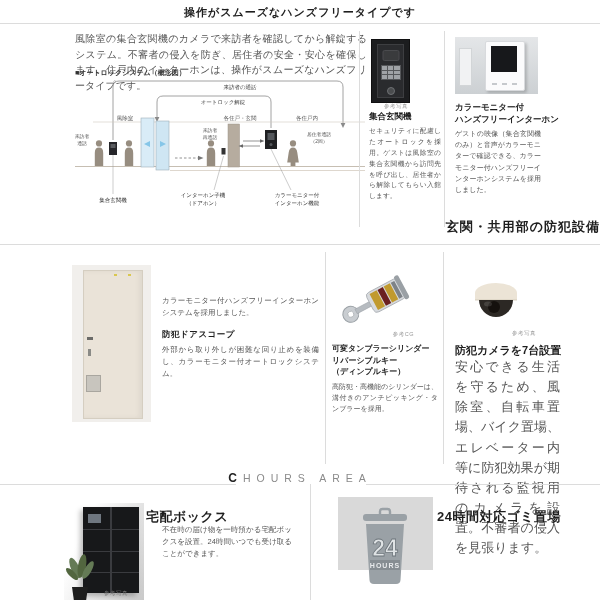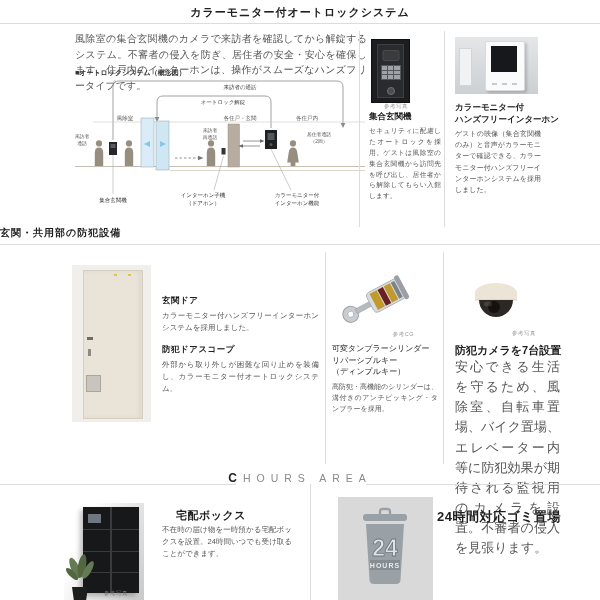--- a/index.html
+++ b/index.html
@@ -27,71 +27,71 @@
   .body-a{left:369px;top:126px;width:72px;font-size:6.8px;line-height:1.6;text-align:justify;}
 
   .photo-b{left:455px;top:37px;width:83px;height:57px;background:linear-gradient(180deg,#e4e6e8,#ccd0d3);overflow:hidden;}
   .pb-side{position:absolute;left:4px;top:11px;width:11px;height:36px;background:#f1f2f3;border:1px solid #d2d5d7;}
   .pb-mon{position:absolute;left:30px;top:4px;width:38px;height:48px;background:#fbfbfc;border:1px solid #d8dadd;border-radius:2px;box-shadow:2px 2px 3px rgba(0,0,0,.18);}
   .pb-scr{position:absolute;left:5px;top:4px;width:26px;height:26px;background:#17181b;}
   .pb-btn{position:absolute;bottom:5px;width:5px;height:2px;background:#c6c9cd;}
   .title-b{left:455px;top:102px;font-size:8.5px;font-weight:bold;color:#1e1e1e;line-height:1.4;}
   .body-b{left:455px;top:128px;width:86px;font-size:7px;line-height:1.6;text-align:justify;}
 
-  .sec2-title{top:226px;left:0;right:0;text-align:left;font-size:10px;font-weight:bold;color:#1e1e1e;letter-spacing:1px;}
+  .sec2-title{top:218px;left:0;right:0;text-align:right;font-size:13px;font-weight:bold;color:#1e1e1e;letter-spacing:1px;}
 
   .photo-door{left:72px;top:265px;width:79px;height:157px;background:#f1efec;}
   .door{position:absolute;left:11px;top:5px;width:58px;height:147px;background:#eae3d8;border:1px solid #d5cec1;box-shadow:inset -3px 0 5px rgba(0,0,0,.05);}
   .door-knob1{position:absolute;left:3px;top:66px;width:6px;height:3px;background:#6b6b68;}
   .door-knob2{position:absolute;left:4px;top:78px;width:3px;height:7px;background:#8a8a86;}
   .door-box{position:absolute;left:2px;top:104px;width:13px;height:15px;background:#c8c5be;border:1px solid #a9a69f;}
   .door-h1,.door-h2{position:absolute;top:3px;width:3px;height:2px;background:#d9c74f;}
   .door-h1{left:30px;}.door-h2{left:44px;}
   .door-feats{left:162px;top:295px;width:157px;}
   .feat{margin-bottom:11px;}
   .feat h4{margin:0 0 3px 0;font-size:8.5px;font-weight:bold;color:#1e1e1e;letter-spacing:.5px;}
   .feat p{margin:0;font-size:7.5px;line-height:1.55;color:#555;text-align:justify;}
 
   #keycg{left:336px;top:272px;}
   .cap-key{left:336px;top:331px;width:78px;}
-  .title-key{left:332px;top:343px;font-size:8px;font-weight:normal;color:#1e1e1e;line-height:1.45;}
+  .title-key{left:332px;top:343px;font-size:8px;font-weight:bold;color:#1e1e1e;line-height:1.45;}
   .body-key{left:332px;top:382px;width:106px;font-size:7px;line-height:1.55;text-align:justify;}
 
   #domecam{left:468px;top:280px;}
   .cap-cam{left:482px;top:330px;width:54px;}
   .title-cam{left:455px;top:343px;font-size:11px;font-weight:bold;color:#1e1e1e;}
   .body-cam{left:455px;top:357px;width:105px;font-size:13px;line-height:1.55;text-align:justify;}
 
   .ca-band{top:471px;left:0;right:0;text-align:center;font-size:10.5px;letter-spacing:6px;color:#8a8a8a;}
   .ca-first{font-weight:bold;color:#222;font-size:12px;}
 
   .photo-box{left:64px;top:503px;width:80px;height:97px;background:linear-gradient(115deg,#ffffff 25%,#c9c9c9);overflow:hidden;}
   .locker{position:absolute;right:5px;top:4px;width:56px;height:86px;background:#17181a;
           background-image:linear-gradient(90deg,transparent 49%,#3a3b3f 49%,#3a3b3f 51%,transparent 51%),
                            linear-gradient(0deg,transparent 0 23%,#3a3b3f 23% 24%,transparent 24% 48%,#3a3b3f 48% 49%,transparent 49% 73%,#3a3b3f 73% 74%,transparent 74%);
           box-shadow:-3px 3px 5px rgba(0,0,0,.25);}
   .locker-disp{position:absolute;left:5px;top:7px;width:13px;height:9px;background:#6f7780;}
   #plant{position:absolute;left:-2px;bottom:-2px;}
   .cap-box{left:104px;top:590px;}
-  .title-box{left:176px;top:508px;font-size:11px;font-weight:bold;color:#1e1e1e;letter-spacing:.5px;}
+  .title-box{left:146px;top:508px;font-size:13px;font-weight:bold;color:#1e1e1e;letter-spacing:.5px;}
   .body-box{left:162px;top:524px;width:130px;font-size:7.5px;line-height:1.6;text-align:justify;}
 
-  .gomi-square{left:338px;top:497px;width:95px;height:103px;background:#d9d9d9;}
+  .gomi-square{left:338px;top:497px;width:95px;height:73px;background:#d9d9d9;}
   #trash{position:absolute;left:17px;top:10px;}
   .title-gomi{left:437px;top:508px;font-size:13px;font-weight:bold;color:#1e1e1e;letter-spacing:.5px;}
   .body-gomi{left:437px;top:524px;width:108px;font-size:7.5px;line-height:1.6;text-align:justify;}
 
   svg text{font-family:"Liberation Sans","DejaVu Sans",sans-serif;}
 </style>
 </head>
 <body>
 
 <div id="canvas">
 
-  <div class="abs main-title">カラーモニター付オートロックシステム</div>
+  <div class="abs main-title">操作がスムーズなハンズフリータイプです</div>
   <div class="hr" style="top:23px;left:0;right:0;"></div>
 
   <div class="abs intro">風除室の集合玄関機のカメラで来訪者を確認してから解錠するシステム。不審者の侵入を防ぎ、居住者の安全・安心を確保します。住戸内のインターホンは、操作がスムーズなハンズフリータイプです。</div>
   <div class="abs diag-caption">■オートロックシステム（概念図）</div>
 
   <svg id="diagram" class="abs" width="290" height="130" viewBox="0 0 290 130">
     <defs>
       <g id="p-man" fill="#978d80">
         <circle cx="6" cy="3.4" r="3.1"></circle>
         <path d="M1.8,26 L1.8,13 Q1.8,7.6 6,7.6 Q10.2,7.6 10.2,13 L10.2,26 Z"></path>
@@ -219,21 +219,20 @@
       <div class="door-h1"></div>
       <div class="door-h2"></div>
       <div class="door-knob1"></div>
       <div class="door-knob2"></div>
       <div class="door-box"></div>
     </div>
   </div>
 
   <div class="abs door-feats">
     <div class="feat">
-      <h4>玄関ドア</h4>
       <p>カラーモニター付ハンズフリーインターホンシステムを採用しました。</p>
     </div>
     <div class="feat">
       <h4>防犯ドアスコープ</h4>
       <p>外部から取り外しが困難な回り止めを装備し、カラーモニター付オートロックシステム。</p>
     </div>
   </div>
 
   <svg id="keycg" class="abs" width="78" height="58" viewBox="0 0 78 58">
     <g transform="rotate(-28 40 30)">

